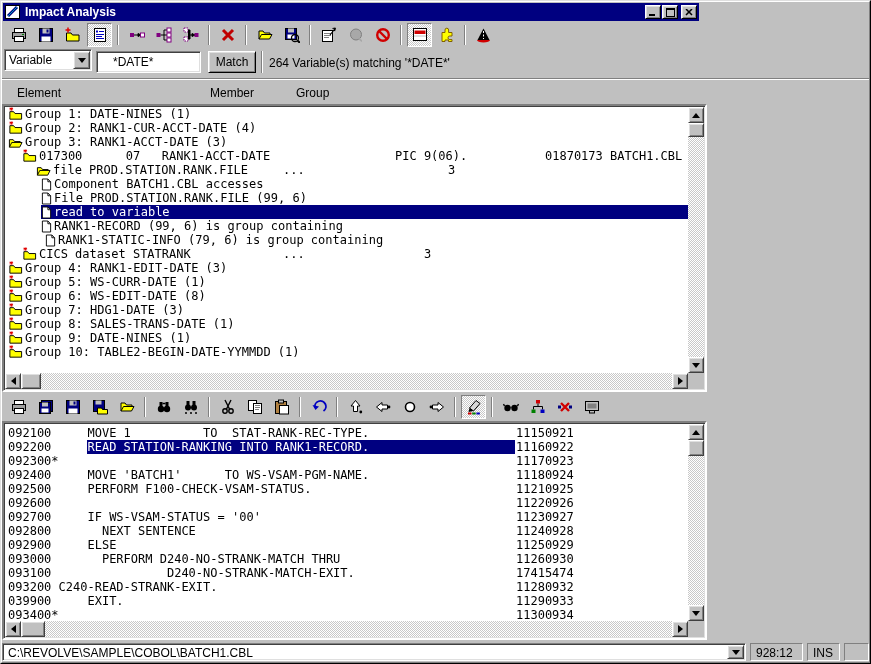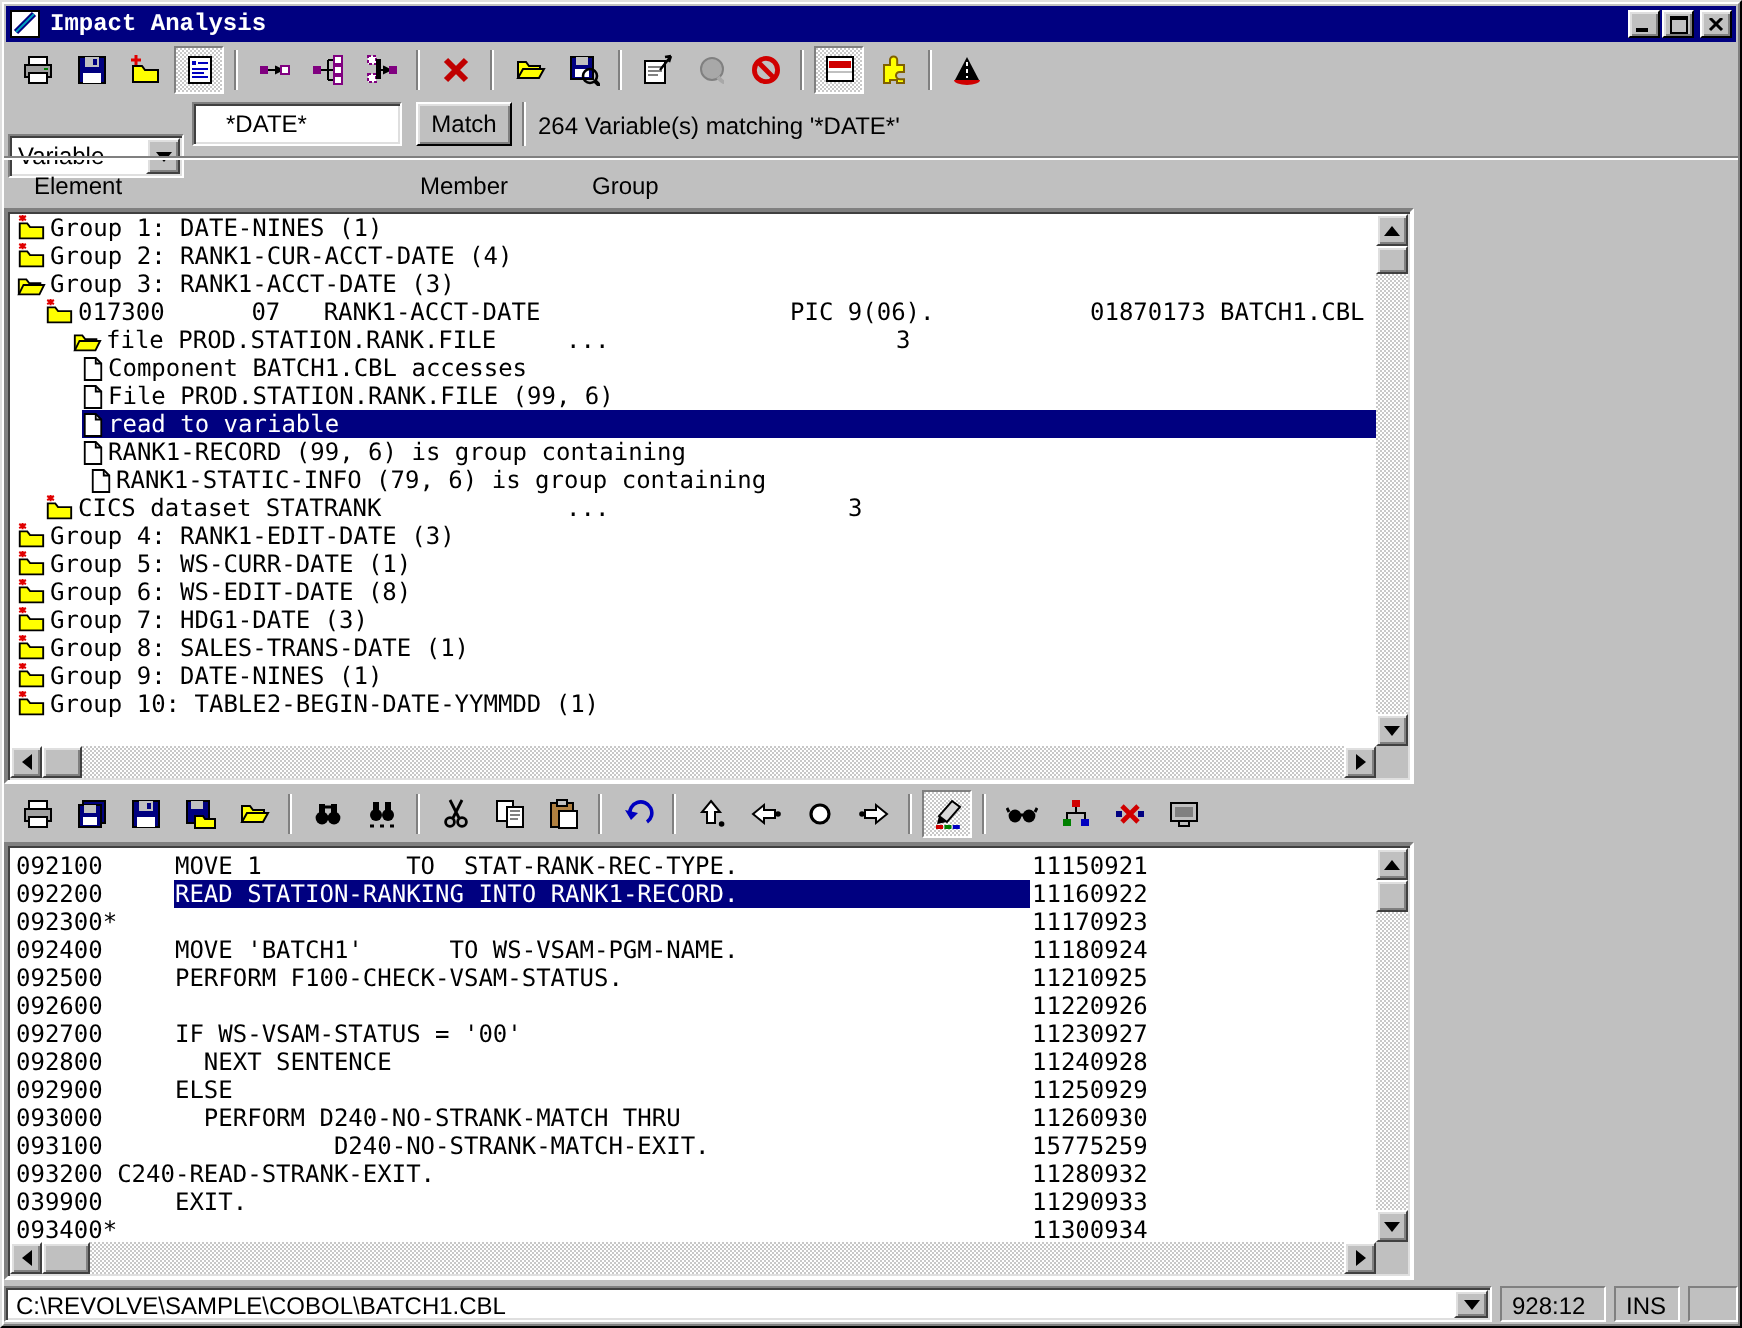--- a/index.html
+++ b/index.html
@@ -2,38 +2,38 @@
 <html><head>
 <meta charset="utf-8">
 <style>
   html,body{margin:0;padding:0;width:871px;height:664px;overflow:hidden;background:#c0c0c0;
     font-family:"Liberation Sans",sans-serif;-webkit-font-smoothing:none;}
   *{box-sizing:border-box;}
   .frame{position:absolute;inset:0;border:1px solid;border-color:#dfdfdf #000 #000 #dfdfdf;pointer-events:none;z-index:50;}
   .frame2{position:absolute;inset:1px;border:1px solid;border-color:#fff #808080 #808080 #fff;pointer-events:none;z-index:50;}
 
   
-  .titlebar{position:absolute;left:3px;top:3px;width:865px;height:18px;background:#000080;display:flex;align-items:center;padding:0 2px;font-family:Liberation Mono, monospace;}
+  .titlebar{position:absolute;left:3px;top:3px;width:696px;height:18px;background:#000080;display:flex;align-items:center;padding:0 2px;}
   .title-text{color:#fff;font-weight:bold;font-size:12px;margin-left:4px;flex:1;white-space:nowrap;}
   .tb-btn{width:16px;height:14px;background:#c0c0c0;border:1px solid;border-color:#fff #000 #000 #fff;
     box-shadow:inset 1px 1px 0 #dfdfdf, inset -1px -1px 0 #808080;display:flex;align-items:center;justify-content:center;margin-left:1px;}
   .tb-btn.close{margin-left:3px;}
 
   
   .toolbar{position:absolute;left:2px;right:2px;height:26px;display:flex;align-items:center;padding-left:3px;background:#c0c0c0;}
   .tbar1{top:22px;}
   .tbar2{top:394px;}
   .tbtn{width:25px;height:24px;border:1px solid transparent;background:transparent;display:flex;align-items:center;justify-content:center;padding:0;margin:0 1px;}
   .tbtn.pressed{border-color:#808080 #fff #fff #808080;background-color:#d6d6d6;
     background-image:conic-gradient(#fff 0 25%,#c8c8c8 0 50%,#fff 0 75%,#c8c8c8 0);background-size:2px 2px;}
   .tsep{width:0;height:20px;border-left:1px solid #808080;border-right:1px solid #fff;margin:0 4px;}
 
   
   .searchrow{position:absolute;left:0;top:49px;width:871px;height:28px;background:#c0c0c0;}
-  .combo{position:absolute;left:4px;top:18px;width:88px;height:22px;background:#fff;border:1px solid;border-color:#808080 #fff #fff #808080;
+  .combo{position:absolute;left:4px;top:0;width:88px;height:22px;background:#fff;border:1px solid;border-color:#808080 #fff #fff #808080;
     box-shadow:inset 1px 1px 0 #404040, inset -1px -1px 0 #dfdfdf;font-size:12px;}
   .combo .val{position:absolute;left:4px;top:3px;}
   .combo .cbtn{position:absolute;right:1px;top:1px;bottom:1px;width:17px;background:#c0c0c0;border:1px solid;border-color:#fff #404040 #404040 #fff;
     box-shadow:inset 1px 1px 0 #dfdfdf, inset -1px -1px 0 #808080;display:flex;align-items:center;justify-content:center;}
   .sinput{position:absolute;left:96px;top:2px;width:105px;height:22px;background:#fff;border:1px solid;border-color:#808080 #fff #fff #808080;
     box-shadow:inset 1px 1px 0 #404040, inset -1px -1px 0 #dfdfdf;font-family:"Liberation Sans",sans-serif;font-size:12px;padding:2px 16px;}
   .matchbtn{position:absolute;left:208px;top:2px;width:48px;height:22px;background:#c0c0c0;border:1px solid;border-color:#fff #000 #000 #fff;
     box-shadow:inset 1px 1px 0 #dfdfdf, inset -1px -1px 0 #808080;font-family:"Liberation Sans",sans-serif;font-size:12px;padding:0;}
   .vline{position:absolute;left:261px;top:2px;height:22px;width:0;border-left:1px solid #808080;border-right:1px solid #fff;}
   .result{position:absolute;left:269px;top:7px;font-size:12px;white-space:nowrap;}
@@ -573,21 +573,21 @@
       <div class="cline"><span>092100     MOVE 1          TO  STAT-RANK-REC-TYPE.</span><span class="cseq">11150921</span></div>
       <div class="cline"><span>092200     </span><span class="chl">READ STATION-RANKING INTO RANK1-RECORD.</span><span class="cseq">11160922</span></div>
       <div class="cline"><span>092300*</span><span class="cseq">11170923</span></div>
       <div class="cline"><span>092400     MOVE 'BATCH1'      TO WS-VSAM-PGM-NAME.</span><span class="cseq">11180924</span></div>
       <div class="cline"><span>092500     PERFORM F100-CHECK-VSAM-STATUS.</span><span class="cseq">11210925</span></div>
       <div class="cline"><span>092600</span><span class="cseq">11220926</span></div>
       <div class="cline"><span>092700     IF WS-VSAM-STATUS = '00'</span><span class="cseq">11230927</span></div>
       <div class="cline"><span>092800       NEXT SENTENCE</span><span class="cseq">11240928</span></div>
       <div class="cline"><span>092900     ELSE</span><span class="cseq">11250929</span></div>
       <div class="cline"><span>093000       PERFORM D240-NO-STRANK-MATCH THRU</span><span class="cseq">11260930</span></div>
-      <div class="cline"><span>093100                D240-NO-STRANK-MATCH-EXIT.</span><span class="cseq">15775259</span></div>
+      <div class="cline"><span>093100                D240-NO-STRANK-MATCH-EXIT.</span><span class="cseq">17415474</span></div>
       <div class="cline"><span>093200 C240-READ-STRANK-EXIT.</span><span class="cseq">11280932</span></div>
       <div class="cline"><span>039900     EXIT.</span><span class="cseq">11290933</span></div>
       <div class="cline"><span>093400*</span><span class="cseq">11300934</span></div>
     </div>
   <div class="sb sb-v">
     <span class="sbtn" style="top:0;left:0">
         <span class="tri tri-up"></span>
       </span>
     <span class="thumb" style="top:16px;left:0;width:16px;height:16px"></span>
     <span class="sbtn" style="bottom:0;left:0">

